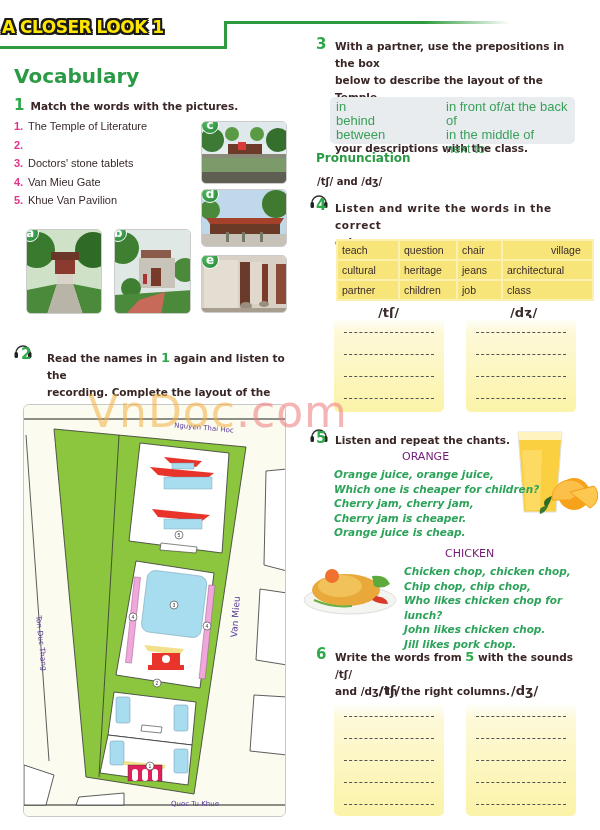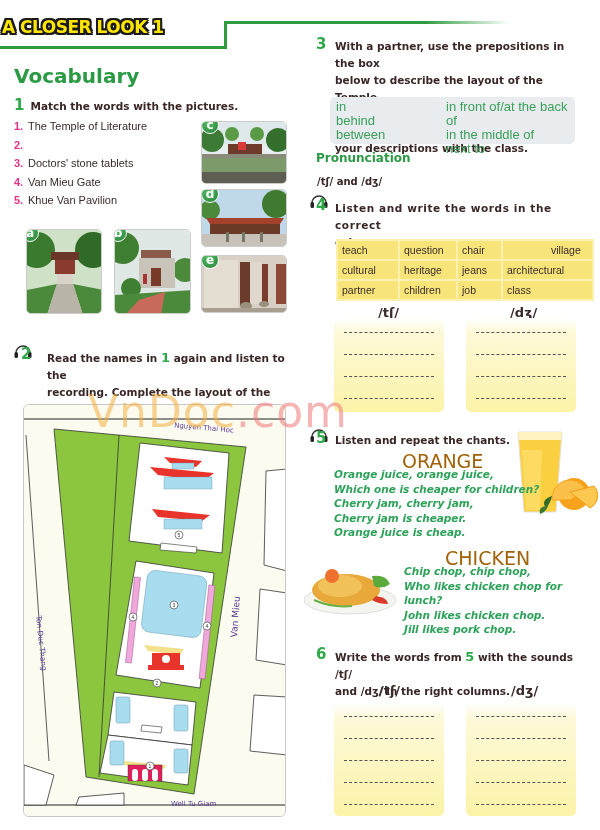--- a/index.html
+++ b/index.html
@@ -50,21 +50,21 @@
   .word-table { left: 336px; top: 239px; border-collapse: collapse; }
   .word-table td { background: #f7e57a; border: 2px solid #fbf0b0; font-size: 10.5px; color: #3a2a2a; padding: 2px 4px; height: 20px; }
 
   
   .answer-box { position: absolute; border-radius: 5px;
     background: linear-gradient(to bottom, #ffffff 0%, #fdf9d8 15%, #fbf3a8 100%); }
   .dash-line { position: absolute; left: 10px; right: 10px; height: 0; border-top: 1.5px dashed #555; }
   .phon { position: absolute; font-weight: bold; font-size: 13px; color: #3a2a2a; font-family: "DejaVu Sans", sans-serif; }
 
   
-  .chant-title { position: absolute; color: #a16207; font-size: 19px; font-family: "DejaVu Sans", sans-serif; }
+  .chant-title { position: absolute; color: #701a75; font-size: 11px; font-family: "DejaVu Sans", sans-serif; }
   .chant-lines { position: absolute; color: #2da35a; font-size: 10.5px; font-style: italic; font-weight: bold; line-height: 14.5px; font-family: "DejaVu Sans", sans-serif; }
 
   
   .map-frame { left: 23px; top: 404px; width: 263px; height: 413px; border: 1px solid #c8c8c8; border-radius: 6px; background: #fbfbf2; overflow: hidden; }
   .map-label { position: absolute; color: #5a3a9a; font-size: 7px; font-family: "DejaVu Sans", sans-serif; }
 
   
   .watermark { left: 88px; top: 386px; font-size: 44px; font-weight: 400; font-family: "DejaVu Sans", sans-serif;
     letter-spacing: 1px; pointer-events: none; opacity: 0.55; }
   .wm-a { color: #f4b040; }
@@ -259,21 +259,21 @@
     <rect x="104" y="360" width="34" height="16" fill="#e0205a" stroke="#333" stroke-width="0.4"></rect>
     <rect x="108" y="364" width="6" height="12" rx="3" fill="#fff"></rect>
     <rect x="118" y="364" width="6" height="12" rx="3" fill="#fff"></rect>
     <rect x="128" y="364" width="6" height="12" rx="3" fill="#fff"></rect>
     <circle cx="126" cy="361" r="4" fill="#fff" stroke="#333" stroke-width="0.6"></circle>
     <text x="126" y="363" font-size="5" text-anchor="middle" fill="#333">1</text>
   </svg>
   <div class="map-label" style="left:150px; top:19px; transform:rotate(5deg);">Nguyen Thai Hoc</div>
   <div class="map-label" style="left:5px; top:210px; transform:rotate(84deg); transform-origin:left top; font-size:7.5px; margin-left:14px;">Ton Duc Thang</div>
   <div class="map-label" style="left:205px; top:232px; transform:rotate(-86deg); transform-origin:left top; font-size:9px;">Van Mieu</div>
-  <div class="map-label" style="left:147px; top:395px;">Well Tu Giam</div>
+  <div class="map-label" style="left:147px; top:395px;">Quoc Tu Khue</div>
 </div>
 
 <div class="abs ex-num" style="left:316px; top:35px;">3</div>
 <div class="abs ex-text" style="left:335px; top:38px; width:245px;">
   <div>With a partner, use the prepositions in the box</div>
   <div>below to describe the layout of the Temple</div>
   <div>of Literature – the Imperial Academy.  Share</div>
   <div>your descriptions with the class.</div>
 </div>
 <div class="abs prep-box">
@@ -377,20 +377,21 @@
   <ellipse cx="44" cy="30" rx="34" ry="16" fill="#e8a83a"></ellipse>
   <ellipse cx="38" cy="26" rx="22" ry="11" fill="#f2c25a"></ellipse>
   <circle cx="30" cy="16" r="7" fill="#f07030"></circle>
   <path d="M70,16 Q84,14 88,24 Q80,30 72,26 Z" fill="#5caa3c"></path>
   <path d="M74,36 Q86,38 86,44 Q76,44 70,40 Z" fill="#d83a2a"></path>
   <path d="M12,40 Q30,48 50,46" stroke="#6ab040" stroke-width="2" fill="none"></path>
 </svg>
 
 <div class="chant-title" style="left:445px; top:547px;">CHICKEN</div>
 <div class="chant-lines" style="left:404px; top:564px;">
+  <div>Chicken chop, chicken chop,</div>
   <div>Chip chop, chip chop,</div>
   <div>Who likes chicken chop for lunch?</div>
   <div>John likes chicken chop.</div>
   <div>Jill likes pork chop.</div>
 </div>
 
 <div class="abs ex-num" style="left:316px; top:645px;">6</div>
 <div class="abs ex-text" style="left:335px; top:648px; width:250px;">
   <div><span>Write the words from</span> <span class="ex-num" style="font-size:13px;">5</span> <span>with the sounds /tʃ/</span></div>
   <div>and /dʒ/ in the right columns.</div>

